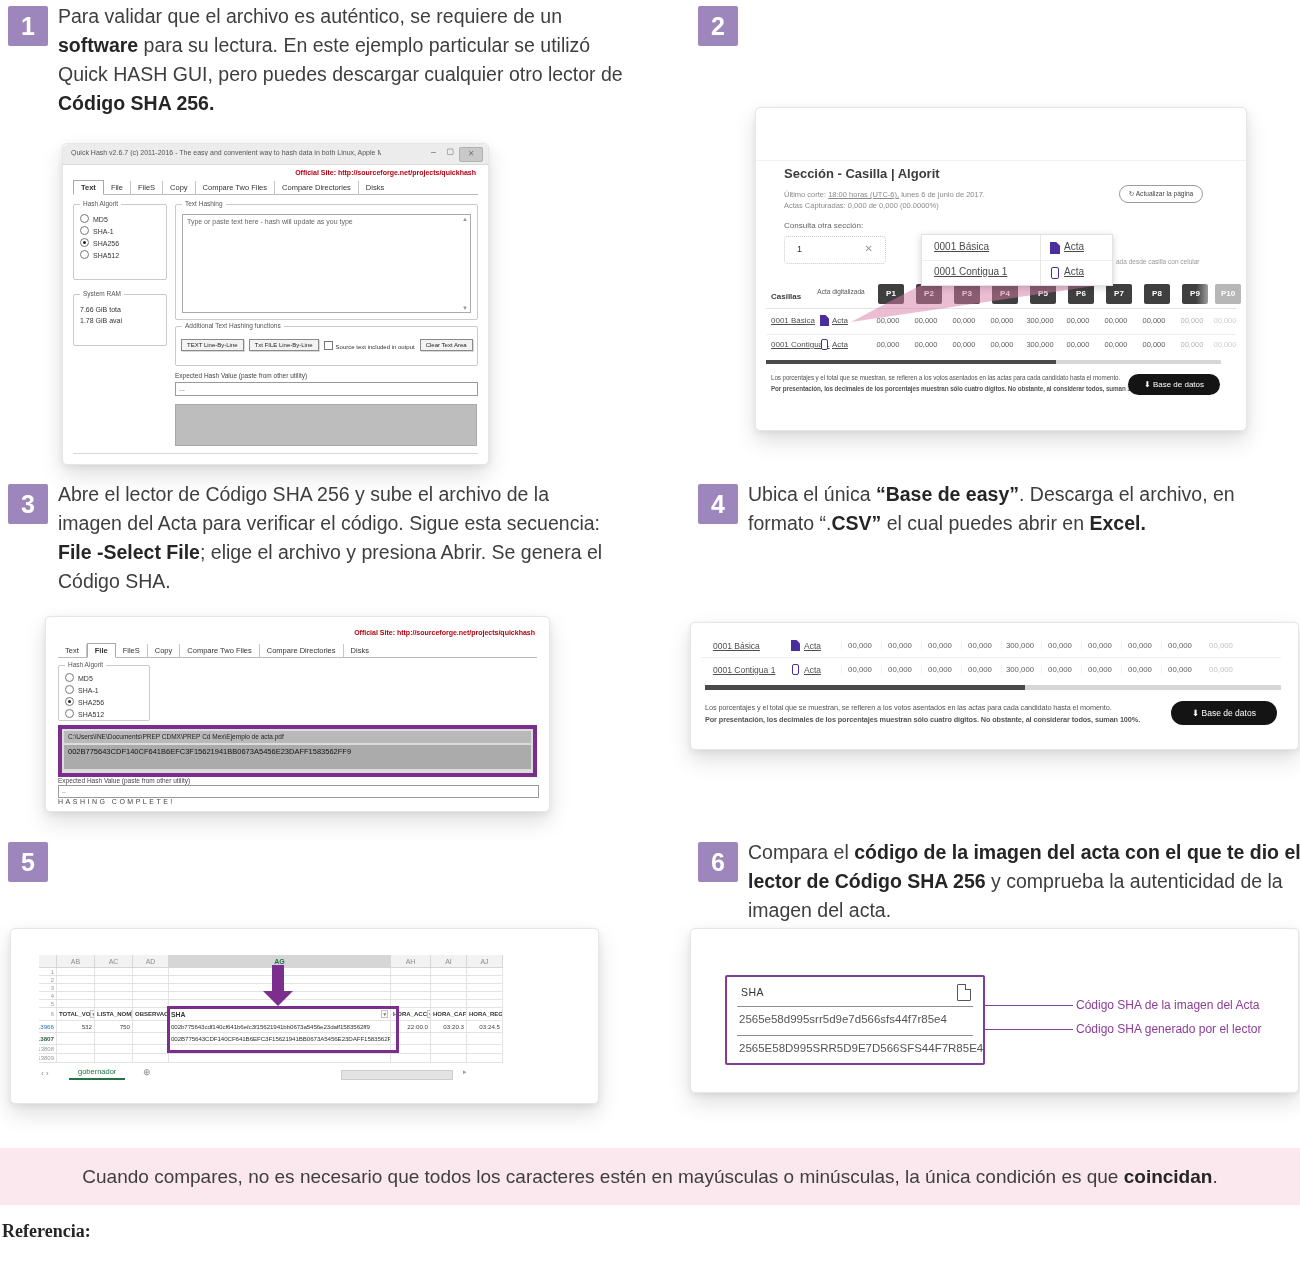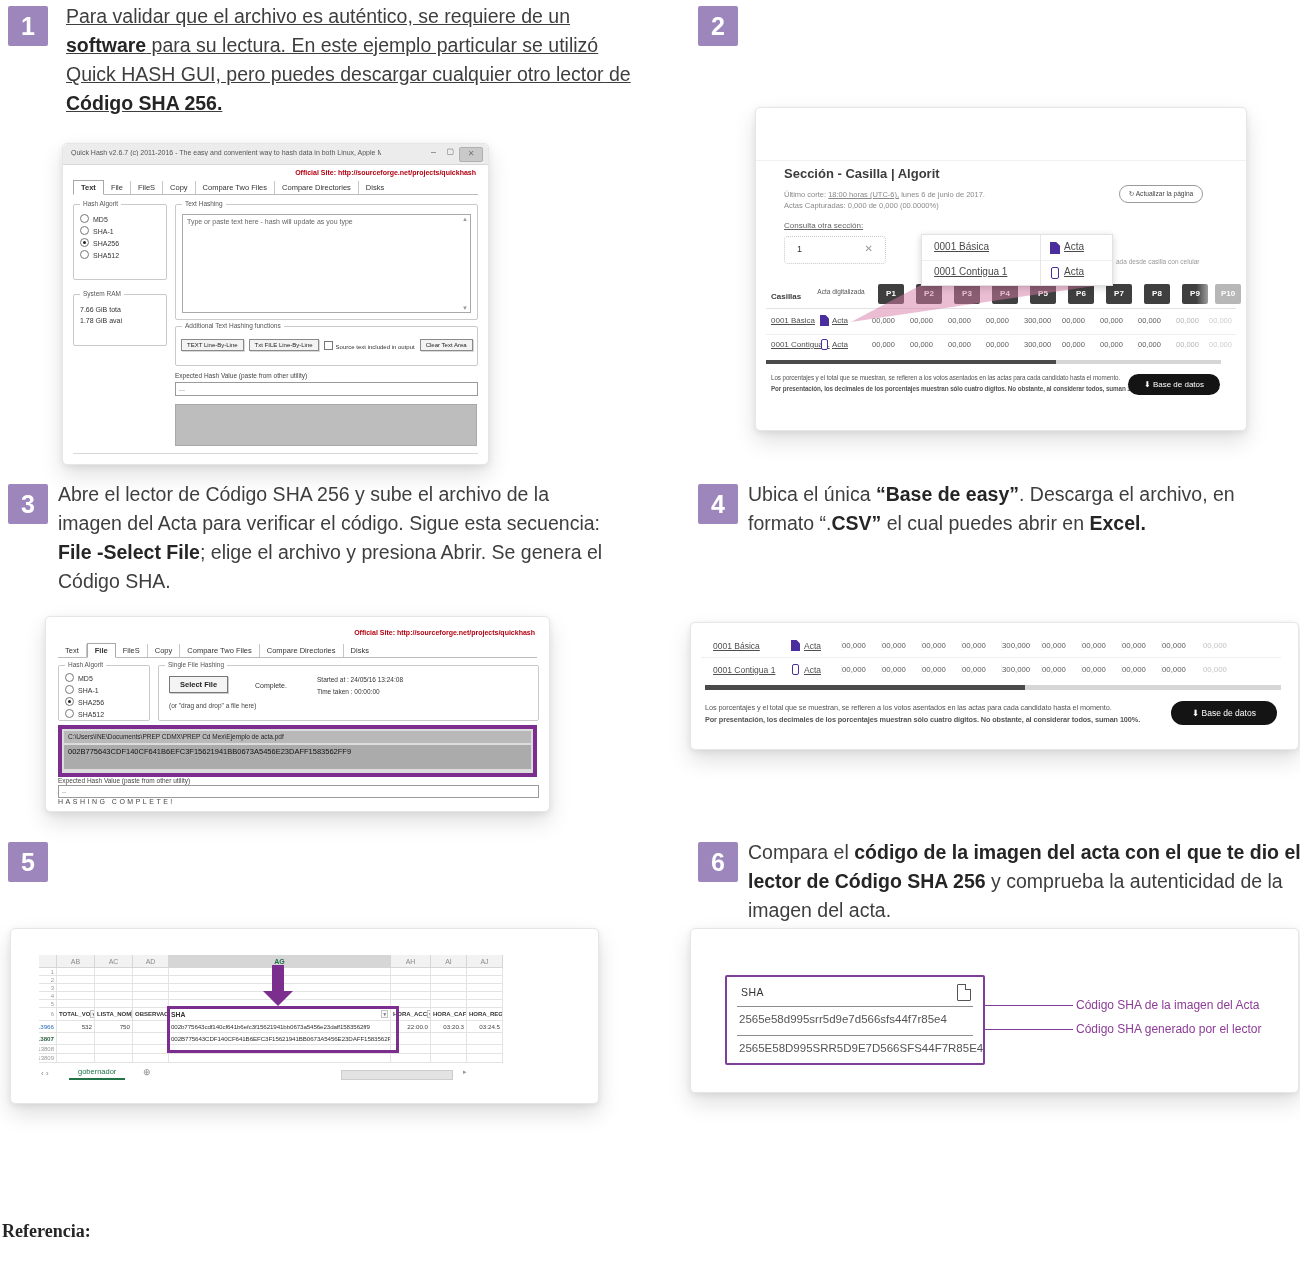--- a/index.html
+++ b/index.html
@@ -23,21 +23,21 @@
   .fset .lg{position:absolute;top:-5px;left:6px;background:#fff;padding:0 3px;font-size:6.5px;color:#555;white-space:nowrap;}
   .radio{display:inline-block;width:7px;height:7px;border:1px solid #777;border-radius:50%;margin-right:4px;position:relative;top:1px;background:#fff;}
   .radio.sel::after{content:"";position:absolute;left:2px;top:2px;width:3px;height:3px;background:#222;border-radius:50%;}
   .ritem{font-size:7px;color:#333;line-height:11px;white-space:nowrap;}
   .qbtn{display:inline-block;font-size:6px;color:#222;background:#f3f3f3;border:1px solid #8a8a8a;padding:2px 5px;white-space:nowrap;box-shadow:1px 1px 0 #d9d9d9;}
   .cbx{display:inline-block;width:7px;height:7px;border:1px solid #777;background:#fff;margin-right:3px;position:relative;top:1px;}
   .slabel{font-size:6.5px;color:#444;white-space:nowrap;}
   .inputline{border:1px solid #9a9a9a;background:#fff;font-size:7px;color:#555;line-height:11px;padding-left:3px;}
   
   .ptile{position:absolute;width:26px;height:20px;background:#3f3f3f;color:#fff;font-size:8px;font-weight:bold;text-align:center;line-height:20px;border-radius:2px;top:176px;}
-  .pval{position:absolute;width:32px;text-align:left;font-size:7.5px;color:#5d5d5d;white-space:nowrap;}
+  .pval{position:absolute;width:32px;text-align:center;font-size:7.5px;color:#5d5d5d;white-space:nowrap;}
   .plink{position:absolute;font-size:8px;color:#4f4f4f;text-decoration:underline;white-space:nowrap;}
   .doc-icon{display:inline-block;width:9px;height:11px;background:#4b2e9e;clip-path:polygon(0 0,62% 0,100% 32%,100% 100%,0 100%);}
   .phone-icon{display:inline-block;width:7px;height:11px;border:1.5px solid #4b2e9e;border-radius:2px;background:#fff;box-sizing:border-box;}
   .dbpill{position:absolute;background:#141414;color:#fff;border-radius:12px;text-align:center;font-size:8px;white-space:nowrap;}
   .foot{position:absolute;font-size:6.3px;color:#555;white-space:nowrap;letter-spacing:-0.1px;}
   
   .xr{display:flex;}
   .xc{box-sizing:border-box;border-right:1px solid #e3e3e3;border-bottom:1px solid #e3e3e3;font-size:6.2px;color:#444;overflow:hidden;white-space:nowrap;padding:0 2px;display:flex;align-items:center;}
   .cw0{width:18px;}.cw1{width:38px;}.cw2{width:38px;}.cw3{width:36px;}.cw4{width:222px;}.cw5{width:40px;}.cw6{width:36px;}.cw7{width:36px;}
   .hl .xc{background:#f2f2f2;justify-content:center;color:#8b8b8b;font-size:7px;border-color:#d6d6d6;}
@@ -57,21 +57,21 @@
   .pinkband b{color:#252525;}
   .pageicon{position:absolute;width:12px;height:15px;border:1.3px solid #555;border-radius:1px;background:#fff;}
   .pageicon::after{content:"";position:absolute;right:-1px;top:-1px;width:5px;height:5px;background:#fff;border-left:1.3px solid #555;border-bottom:1.3px solid #555;}
 </style>
 </head>
 <body>
 
 <div id="page">
 
   <div class="tile" style="left:8px;top:6px;">1</div>
-  <p class="stext" style="left:66px;top:2px;width:578px;text-decoration:underline;"><span>Para validar que el archivo es auténtico, se requiere de un </span><b>software</b><span> para su lectura. En este ejemplo particular se utilizó Quick HASH GUI, pero puedes descargar cualquier otro lector de </span><b>Código SHA 256.</b></p>
+  <p class="stext" style="left:58px;top:2px;width:578px;"><span>Para validar que el archivo es auténtico, se requiere de un </span><b>software</b><span> para su lectura. En este ejemplo particular se utilizó Quick HASH GUI, pero puedes descargar cualquier otro lector de </span><b>Código SHA 256.</b></p>
 
   <div class="tile" style="left:698px;top:6px;">2</div>
 
   <div id="s1" class="card" style="left:62px;top:143px;width:425px;height:320px;">
     <div class="titlebar">
       <span class="t">Quick Hash v2.6.7 (c) 2011-2016 - The easy and convenient way to hash data in both Linux, Apple Ma...</span>
       <span class="wbtn" style="right:52px;">–</span>
       <span class="wbtn" style="right:34px;font-size:8px;">▢</span>
       <span class="closebox">✕</span>
     </div>
@@ -117,21 +117,21 @@
     <div style="position:absolute;left:112px;top:260px;width:300px;height:40px;background:#bdbdbd;border:1px solid #a8a8a8;"></div>
     <div style="position:absolute;left:10px;bottom:10px;right:10px;border-top:1px solid #d8d8d8;"></div>
   </div>
 
   <div id="s2" class="card" style="left:755px;top:107px;width:490px;height:322px;">
     <div style="position:absolute;left:0;top:0;width:100%;height:52px;border-bottom:1px solid #f1f1f1;"></div>
     <div style="position:absolute;left:28px;top:58px;font-size:13px;font-weight:bold;color:#3c3c3c;">Sección - Casilla | Algorit</div>
     <div style="position:absolute;left:28px;top:82px;font-size:7.5px;color:#8a8a8a;white-space:nowrap;"><span>Último corte: </span><span class="ulink">18:00 horas (UTC-6),</span><span> lunes 6 de junio de 2017.</span></div>
     <div style="position:absolute;left:28px;top:93px;font-size:7.5px;color:#8a8a8a;">Actas Capturadas: 0,000 de 0,000 (00.0000%)</div>
     <div style="position:absolute;left:363px;top:77px;width:82px;height:16px;border:1px solid #9a9a9a;border-radius:9px;font-size:6.6px;color:#444;text-align:center;line-height:16px;white-space:nowrap;"><span>↻</span> <span>Actualizar la página</span></div>
-    <div style="position:absolute;left:28px;top:113px;font-size:8px;color:#666;text-decoration:underline;">Consulta otra sección:</div>
+    <div style="position:absolute;left:28px;top:113px;font-size:8px;color:#666;">Consulta otra sección:</div>
     <div style="position:absolute;left:28px;top:128px;width:100px;height:26px;border:1px dotted #c9c9c9;border-radius:4px;">
       <span style="position:absolute;left:12px;top:7px;font-size:9px;color:#333;">1</span>
       <span style="position:absolute;right:12px;top:6px;font-size:10px;color:#9a9a9a;">✕</span>
     </div>
 
     <div style="position:absolute;left:15px;top:184px;font-size:8px;font-weight:bold;color:#3c3c3c;">Casillas</div>
     <div style="position:absolute;left:56px;top:180px;width:58px;font-size:6.5px;color:#555;text-align:center;line-height:8px;">Acta digitalizada</div>
     <div class="ptile" style="left:122px;">P1</div>
     <div class="ptile" style="left:160px;">P2</div>
     <div class="ptile" style="left:198px;">P3</div>
@@ -211,28 +211,20 @@
       <span>Text</span><span class="act">File</span><span>FileS</span><span>Copy</span><span>Compare Two Files</span><span>Compare Directories</span><span>Disks</span>
     </div>
     <div class="fset" style="left:12px;top:48px;width:90px;height:54px;">
       <span class="lg">Hash Algorit</span>
       <div style="padding:6px 6px 0 6px;">
         <div class="ritem" style="line-height:10px;"><span class="radio"></span><span>MD5</span></div>
         <div class="ritem" style="line-height:10px;"><span class="radio"></span><span>SHA-1</span></div>
         <div class="ritem" style="line-height:10px;"><span class="radio sel"></span><span>SHA256</span></div>
         <div class="ritem" style="line-height:10px;"><span class="radio"></span><span>SHA512</span></div>
       </div>
-    </div>
-    <div class="fset" style="left:112px;top:48px;width:379px;height:54px;">
-      <span class="lg">Single File Hashing</span>
-      <span style="position:absolute;left:10px;top:10px;font-size:7.5px;font-weight:bold;color:#222;border:1px solid #777;background:#f4f4f4;padding:3px 10px;box-shadow:1px 1px 0 #ccc;">Select File</span>
-      <span style="position:absolute;left:96px;top:16px;font-size:7px;color:#333;">Complete.</span>
-      <span style="position:absolute;left:158px;top:10px;font-size:6.5px;color:#333;">Started at  : 24/05/16 13:24:08</span>
-      <span style="position:absolute;left:158px;top:22px;font-size:6.5px;color:#333;">Time taken : 00:00:00</span>
-      <span style="position:absolute;left:10px;top:36px;font-size:6.5px;color:#444;">(or "drag and drop" a file here)</span>
     </div>
     <div class="purplebox" style="left:12px;top:108px;width:471px;height:44px;border-width:4px;background:#dcdcdc;padding:0;">
       <div style="margin:2px;height:12px;background:#b9b9b9;font-size:6.5px;color:#222;line-height:12px;padding-left:4px;overflow:hidden;white-space:nowrap;">C:\Users\INE\Documents\PREP CDMX\PREP Cd Mex\Ejemplo de acta.pdf</div>
       <div style="margin:0 2px 2px 2px;height:22px;background:#ababab;font-size:7.5px;color:#111;padding:2px 0 0 4px;overflow:hidden;white-space:nowrap;">002B775643CDF140CF641B6EFC3F15621941BB0673A5456E23DAFF1583562FF9</div>
     </div>
     <div class="slabel" style="position:absolute;left:12px;top:160px;">Expected Hash Value (paste from other utility)</div>
     <div class="inputline" style="position:absolute;left:12px;top:168px;width:476px;height:11px;line-height:10px;">..</div>
     <div style="position:absolute;left:12px;top:181px;font-size:7px;letter-spacing:2.5px;color:#444;">HASHING COMPLETE!</div>
   </div>
 
@@ -432,16 +424,17 @@
       <div style="position:absolute;left:12px;top:36px;font-size:11.5px;color:#555;">2565e58d995srr5d9e7d566sfs44f7r85e4</div>
       <div style="position:absolute;left:10px;top:58px;width:236px;border-bottom:1.5px solid #8d8d8d;"></div>
       <div style="position:absolute;left:12px;top:65px;font-size:11.5px;color:#555;">2565E58D995SRR5D9E7D566SFS44F7R85E4</div>
     </div>
     <div class="cline" style="left:292px;top:76px;width:90px;"></div>
     <div class="clabel" style="left:385px;top:69px;">Código SHA de la imagen del Acta</div>
     <div class="cline" style="left:292px;top:100px;width:90px;"></div>
     <div class="clabel" style="left:385px;top:93px;">Código SHA generado por el lector</div>
   </div>
 
+  <div class="pinkband"><span>Cuando compares, no es necesario que todos los caracteres estén en mayúsculas o minúsculas, la única condición es que </span><b>coincidan</b><span>.</span></div>
 
   <div class="abs" style="left:2px;top:1221px;font-size:18px;font-weight:bold;color:#252525;">Referencia:</div>
 
 </div>
 
 </body></html>

